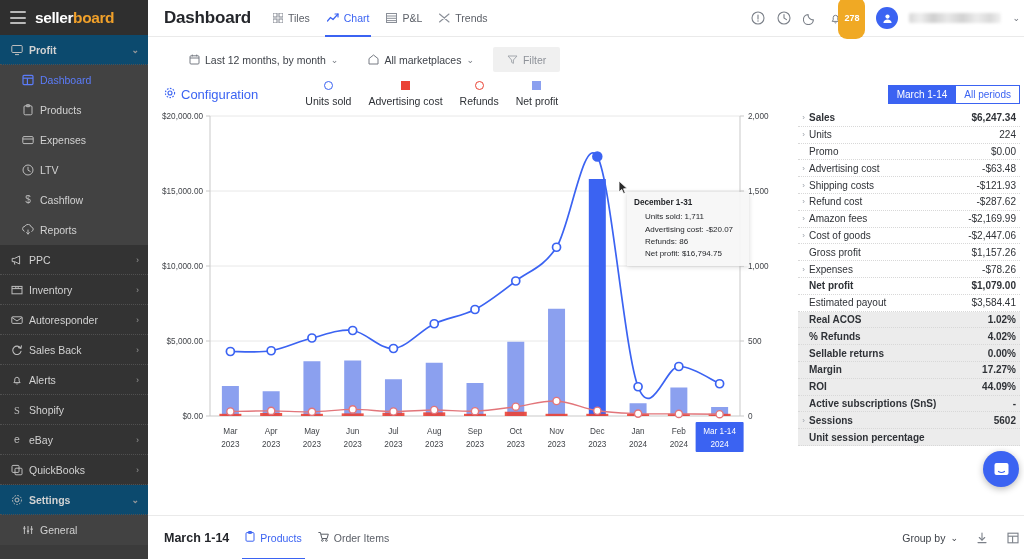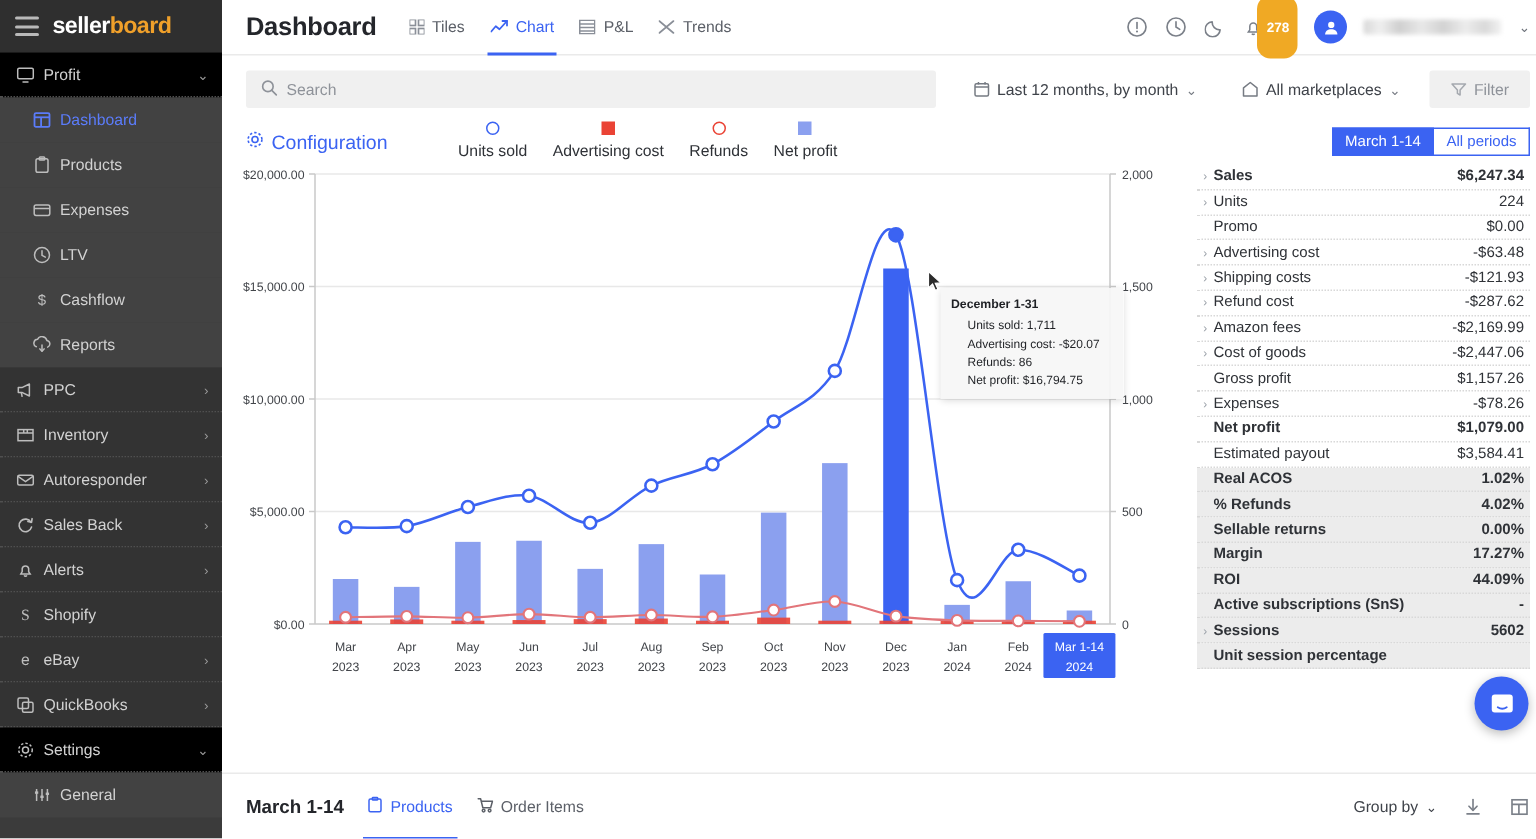--- a/index.html
+++ b/index.html
@@ -36,21 +36,21 @@
     font-size: 10.5px; color: #d2d2d2;
     border-bottom: 1px dotted #505050;
     cursor: pointer; position: relative;
   }
   .sb-item .ico { width: 18px; flex: 0 0 18px; display: flex; align-items: center; color: #bdbdbd; font-size: 11px; }
   .sb-item .lbl { flex: 1; white-space: nowrap; overflow: hidden; }
   .sb-item .chev { font-size: 9px; color: #9a9a9a; }
   .sb-item.sub { padding-left: 22px; background: #424242; border-bottom: none; }
   .sb-item.sub .lbl { font-size: 10.5px; }
   .sb-item.active .lbl, .sb-item.active .ico { color: #5b7cfa; }
-  .sb-group-light { background: #000000; }
+  .sb-group-light { background: #0c4a6e; font-weight: bold; }
   .sb-item.dark { background: #333333; }
 
   
   .main { flex: 1; height: 559px; position: relative; background: #fff; display: flex; flex-direction: column; }
 
   .topbar {
     height: 37px; display: flex; align-items: center;
     padding: 0 12px 0 16px; border-bottom: 1px solid #eaeaea;
     flex: 0 0 37px;
   }
@@ -427,29 +427,20 @@
               <circle cx="6.5" cy="4.6" r="2.1" fill="#fff"></circle>
               <path d="M2.4 11c0-2.3 1.9-3.5 4.1-3.5s4.1 1.2 4.1 3.5z" fill="#fff"></path>
             </svg>
         </div>
         <div class="user-blur"></div>
         <div class="caret">⌄</div>
       </div>
     </div>
 
     <div class="filterrow">
-      <div class="search">
-        <span>
-          <svg width="11" height="11" viewBox="0 0 11 11">
-              <circle cx="4.6" cy="4.6" r="3.5" fill="none" stroke="currentColor" stroke-width="1.1"></circle>
-              <line x1="7.2" y1="7.2" x2="10.2" y2="10.2" stroke="currentColor" stroke-width="1.1" stroke-linecap="round"></line>
-            </svg>
-        </span>
-        <span>Search</span>
-      </div>
       <div class="fbtn" style="margin-left:14px;">
         <span class="fi">
           <svg width="11" height="11" viewBox="0 0 11 11">
               <rect x="1" y="1.8" width="9" height="8.2" rx="1" fill="none" stroke="currentColor" stroke-width="1"></rect>
               <line x1="1" y1="4" x2="10" y2="4" stroke="currentColor" stroke-width="1"></line>
               <line x1="3.3" y1="0.6" x2="3.3" y2="2.4" stroke="currentColor" stroke-width="1"></line>
               <line x1="7.7" y1="0.6" x2="7.7" y2="2.4" stroke="currentColor" stroke-width="1"></line>
             </svg>
         </span>
         <span>Last 12 months, by month</span>

